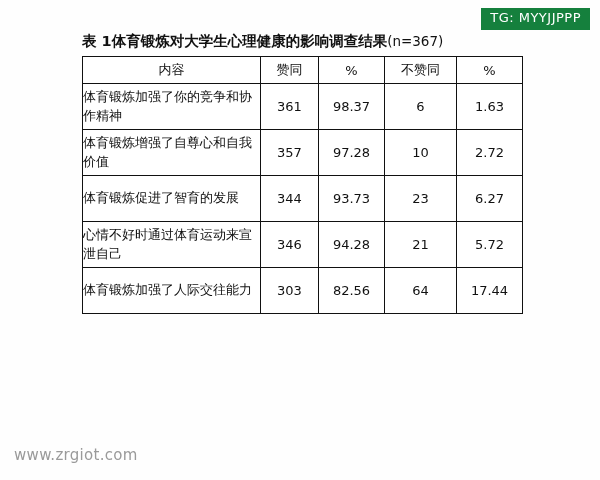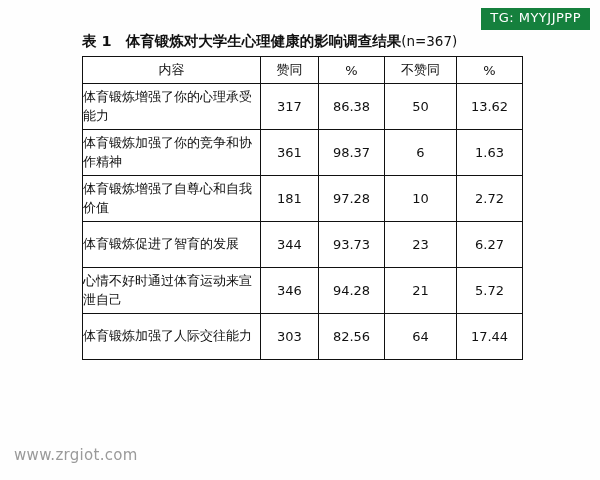--- a/index.html
+++ b/index.html
@@ -47,21 +47,21 @@
     position: absolute;
     top: 32px;
     left: 82px;
     font-family: "DejaVu Sans", "Liberation Sans", sans-serif;
     font-size: 14.5px;
     font-weight: bold;
     color: #111111;
     white-space: nowrap;
   }
   .caption .cap-num {
-    margin-right: 14px;
+    margin-right: 0;
   }
   .caption .cap-tail {
     font-weight: normal;
     font-size: 13.5px;
   }
   .table-wrap {
     position: absolute;
     top: 56px;
     left: 82px;
     width: 440px;
@@ -133,36 +133,29 @@
         <tr>
           <th>内容</th>
           <th>赞同</th>
           <th>%</th>
           <th>不赞同</th>
           <th>%</th>
         </tr>
       </thead>
       <tbody>
         <tr>
-          <td class="item">体育锻炼增强了你的心理承受能力</td>
-          <td class="num">317</td>
-          <td class="num">86.38</td>
-          <td class="num">50</td>
-          <td class="num">13.62</td>
-        </tr>
-        <tr>
           <td class="item">体育锻炼加强了你的竞争和协作精神</td>
           <td class="num">361</td>
           <td class="num">98.37</td>
           <td class="num">6</td>
           <td class="num">1.63</td>
         </tr>
         <tr>
           <td class="item">体育锻炼增强了自尊心和自我价值</td>
-          <td class="num">181</td>
+          <td class="num">357</td>
           <td class="num">97.28</td>
           <td class="num">10</td>
           <td class="num">2.72</td>
         </tr>
         <tr>
           <td class="item">体育锻炼促进了智育的发展</td>
           <td class="num">344</td>
           <td class="num">93.73</td>
           <td class="num">23</td>
           <td class="num">6.27</td>

